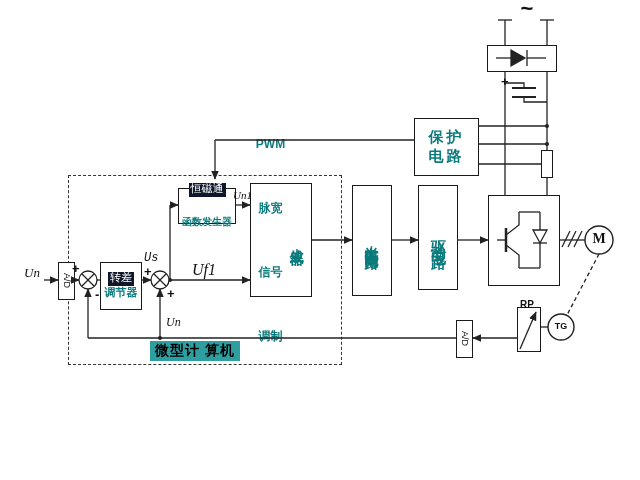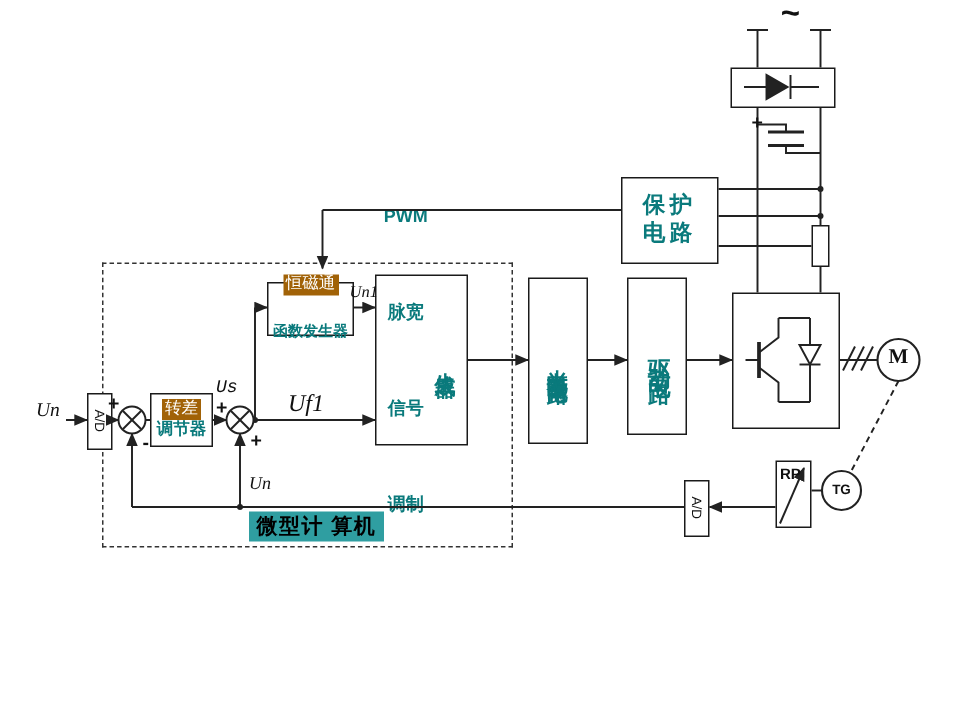--- a/index.html
+++ b/index.html
@@ -6,21 +6,21 @@
   .stage{position:relative;width:640px;height:480px;background:#ffffff;
          font-family:"Liberation Sans",sans-serif;overflow:hidden;}
   svg.overlay{position:absolute;left:0;top:0;z-index:2;pointer-events:none;}
   .box{position:absolute;border:1.5px solid #1a1a1a;background:#fff;box-sizing:border-box;
        display:flex;align-items:center;justify-content:center;z-index:1;}
   .dashedbox{position:absolute;border:1.6px dashed #333;box-sizing:border-box;background:transparent;z-index:1;}
   .teal{color:#0a7a7c;font-weight:bold;}
   .stack{display:flex;flex-direction:column;align-items:center;justify-content:center;line-height:1.25;}
   .vtext{writing-mode:vertical-rl;text-orientation:upright;}
   .vlatin{writing-mode:vertical-rl;}
-  .hl{background:#a16207;color:#fff;padding:0 2px;}
+  .hl{background:#0f172a;color:#fff;padding:0 2px;font-family:Liberation Mono, monospace;}
   .sig{position:absolute;font-style:italic;font-family:"Liberation Serif",serif;
        font-size:13px;color:#111;z-index:3;}
   .sign{position:absolute;font-size:13px;font-weight:bold;color:#111;z-index:3;}
   .txt{position:absolute;color:#111;z-index:3;}
   .mclabel{position:absolute;z-index:3;background:#2f9ea1;color:#000;font-weight:bold;
            font-size:14px;padding:1px 5px;letter-spacing:1px;}
   .titlebar{position:absolute;left:46px;top:383px;width:522px;height:30px;background:#2f9ea1;
             border:1.6px solid #111;box-sizing:border-box;display:flex;align-items:center;justify-content:center;
             font-size:20px;font-weight:bold;color:#000;letter-spacing:2px;z-index:3;}
   .pwm-inner{display:flex;flex-direction:row;align-items:center;justify-content:center;gap:3px;}
@@ -33,21 +33,21 @@
 
   <div class="dashedbox" style="left:68px;top:175px;width:274px;height:190px;"></div>
 
   <div class="box" style="left:414px;top:118px;width:65px;height:58px;">
     <div class="stack teal" style="font-size:15px;letter-spacing:3px;">
       <span>保护</span>
       <span>电路</span>
     </div>
   </div>
 
-  <div class="box" style="left:100px;top:262px;width:42px;height:36px;">
+  <div class="box" style="left:100px;top:262px;width:42px;height:48px;">
     <div class="stack" style="font-size:11px;">
       <span class="hl">转差</span>
       <span class="teal">调节器</span>
     </div>
   </div>
 
   <div class="box" style="left:178px;top:188px;width:58px;height:36px;">
     <div class="stack" style="font-size:11px;">
       <span class="hl">恒磁通</span>
       <span class="teal" style="font-size:10px;margin-top:19px;">函数发生器</span>
@@ -83,29 +83,29 @@
   <div class="box" style="left:58px;top:262px;width:17px;height:38px;">
     <span class="vlatin" style="font-size:9px;color:#111;">A/D</span>
   </div>
 
   <div class="box" style="left:456px;top:320px;width:17px;height:38px;">
     <span class="vlatin" style="font-size:9px;color:#111;">A/D</span>
   </div>
 
   <div class="box" style="left:517px;top:307px;width:24px;height:45px;"></div>
 
-  <div class="mclabel" style="left:166px;top:341px;">微型计 算机</div>
+  <div class="mclabel" style="left:150px;top:341px;">微型计 算机</div>
 
 
   <div class="txt" style="left:514px;top:-4px;width:26px;text-align:center;font-size:22px;font-weight:bold;">~</div>
   <div class="sign" style="left:501px;top:74px;">+</div>
 
   <div class="txt" style="left:590px;top:231px;width:18px;text-align:center;font-size:14px;font-weight:bold;font-family:'Liberation Serif',serif;">M</div>
   <div class="txt" style="left:551px;top:321px;width:20px;text-align:center;font-size:9px;font-weight:bold;">TG</div>
-  <div class="txt" style="left:520px;top:311px;font-size:10px;font-weight:bold;">RP</div>
+  <div class="txt" style="left:520px;top:299px;font-size:10px;font-weight:bold;">RP</div>
 
   <div class="sig" style="left:24px;top:265px;">Un</div>
   <div class="sig" style="left:144px;top:251px;font-size:12px;font-family:Liberation Mono, monospace;">Us</div>
   <div class="sig" style="left:192px;top:261px;font-size:16px;">Uf1</div>
   <div class="sig" style="left:233px;top:189px;font-size:11px;text-align:right;">Un1</div>
   <div class="sig" style="left:166px;top:315px;font-size:12px;">Un</div>
 
   <div class="sign" style="left:72px;top:261px;">+</div>
   <div class="sign" style="left:95px;top:287px;">-</div>
   <div class="sign" style="left:144px;top:264px;">+</div>

